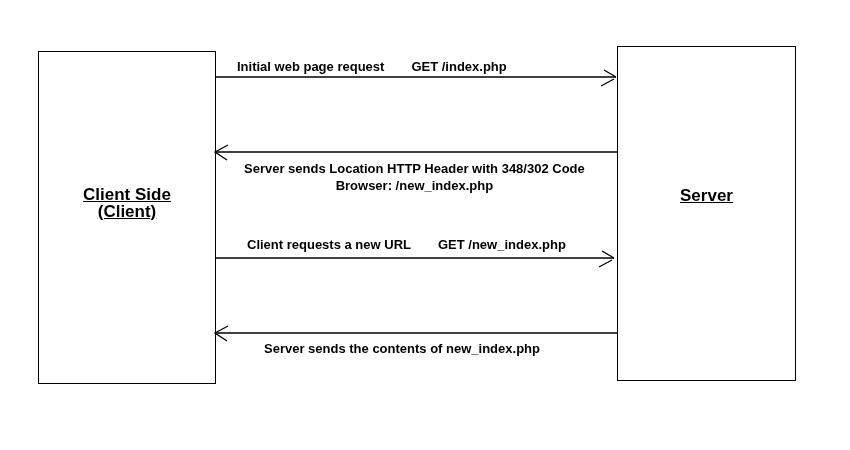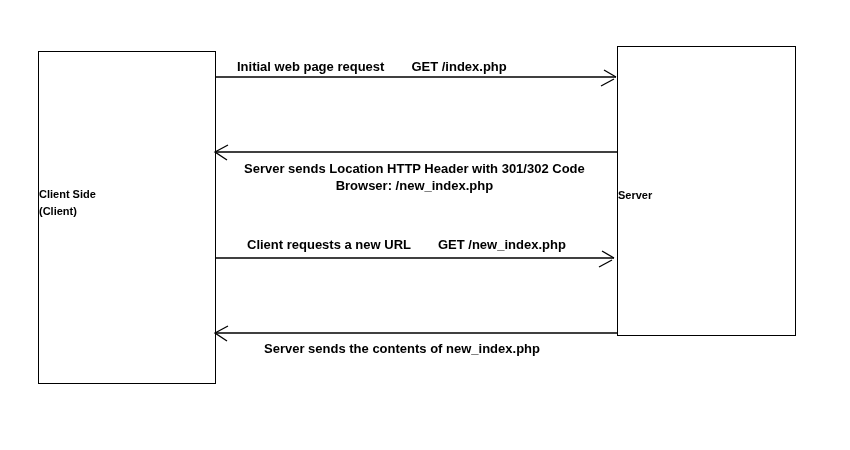--- a/index.html
+++ b/index.html
@@ -26,29 +26,30 @@
   .client-box {
     left: 38px;
     top: 51px;
     width: 178px;
     height: 333px;
   }
   .server-box {
     left: 617px;
     top: 46px;
     width: 179px;
-    height: 290px;
+    height: 335px;
   }
   .box-label {
     position: absolute;
     left: 0;
     width: 100%;
-    text-align: left;
-    font-size: 11px;
+    text-align: center;
+    font-size: 17px;
     line-height: 17px;
+    text-decoration: underline;
   }
   .client-box .box-label { top: 134px; }
   .server-box .box-label { top: 140px; }
   .arrows {
     position: absolute;
     left: 0;
     top: 0;
     width: 850px;
     height: 450px;
     pointer-events: none;
@@ -110,21 +111,21 @@
       <line x1="215" y1="333" x2="617" y2="333"></line>
       <polyline points="228,326 215,333 227,341"></polyline>
     </g>
   </svg>
 
   <div class="msg-label msg-1">
     <span>Initial web page request</span><span class="detail-gap">GET /index.php</span>
   </div>
 
   <div class="msg-label msg-2">
-    <div>Server sends Location HTTP Header with 301/302 Code</div>
+    <div>Server sends Location HTTP Header with 348/302 Code</div>
     <div>Browser: /new_index.php</div>
   </div>
 
   <div class="msg-label msg-4">
     <span>Server sends the contents of new_index.php</span>
   </div>
 
   <div class="msg-label msg-3">
     <span>Client requests a new URL</span><span class="detail-gap">GET /new_index.php</span>
   </div>

